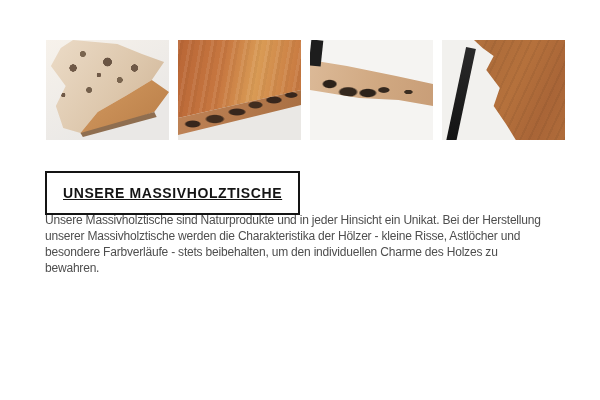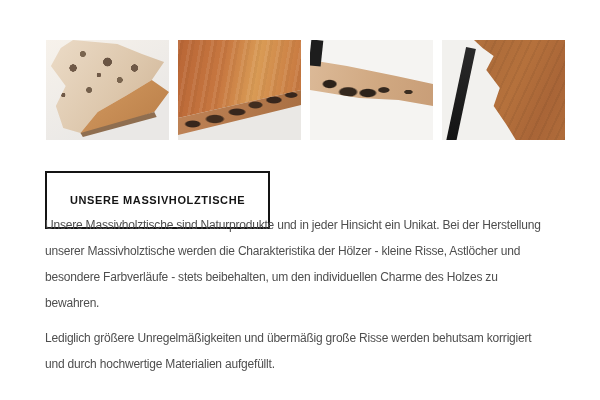--- a/index.html
+++ b/index.html
@@ -100,34 +100,35 @@
 
   
   .heading-box{
     position:absolute;left:45px;top:171px;
     display:inline-block;
     border:2px solid #141414;
     padding:8px 11px 7px;
     background:#ffffff;
   }
   .heading-box h2{
-    margin:12px;
-    font-size:11px;line-height:15px;
+    margin:5px;
+    font-size:14px;line-height:15px;
     font-weight:bold;letter-spacing:0.6px;
     color:#141414;text-transform:uppercase;
     white-space:nowrap;
+    text-decoration:underline;
   }
 
   
   .copy{
     position:absolute;left:45px;top:212px;width:548px;
   }
   .copy p{
     margin:0 0 9px 0;
-    font-size:12px;line-height:26px;
+    font-size:12px;line-height:16px;
     letter-spacing:-0.2px;
     color:#4e4e4e;
     white-space:pre-line;
   }
 </style>
 </head>
 <body>
 
 <div id="stage">
 
@@ -159,17 +160,15 @@
 
   <div class="heading-box">
     <h2>UNSERE MASSIVHOLZTISCHE</h2>
   </div>
 
   <div class="copy">
     <p>Unsere Massivholztische sind Naturprodukte und in jeder Hinsicht ein Unikat. Bei der Herstellung
 unserer Massivholztische werden die Charakteristika der Hölzer - kleine Risse, Astlöcher und
 besondere Farbverläufe - stets beibehalten, um den individuellen Charme des Holzes zu
 bewahren.</p>
-    <p>Lediglich größere Unregelmäßigkeiten und übermäßig große Risse werden behutsam korrigiert
-und durch hochwertige Materialien aufgefüllt.</p>
   </div>
 
 </div>
 
 </body></html>

